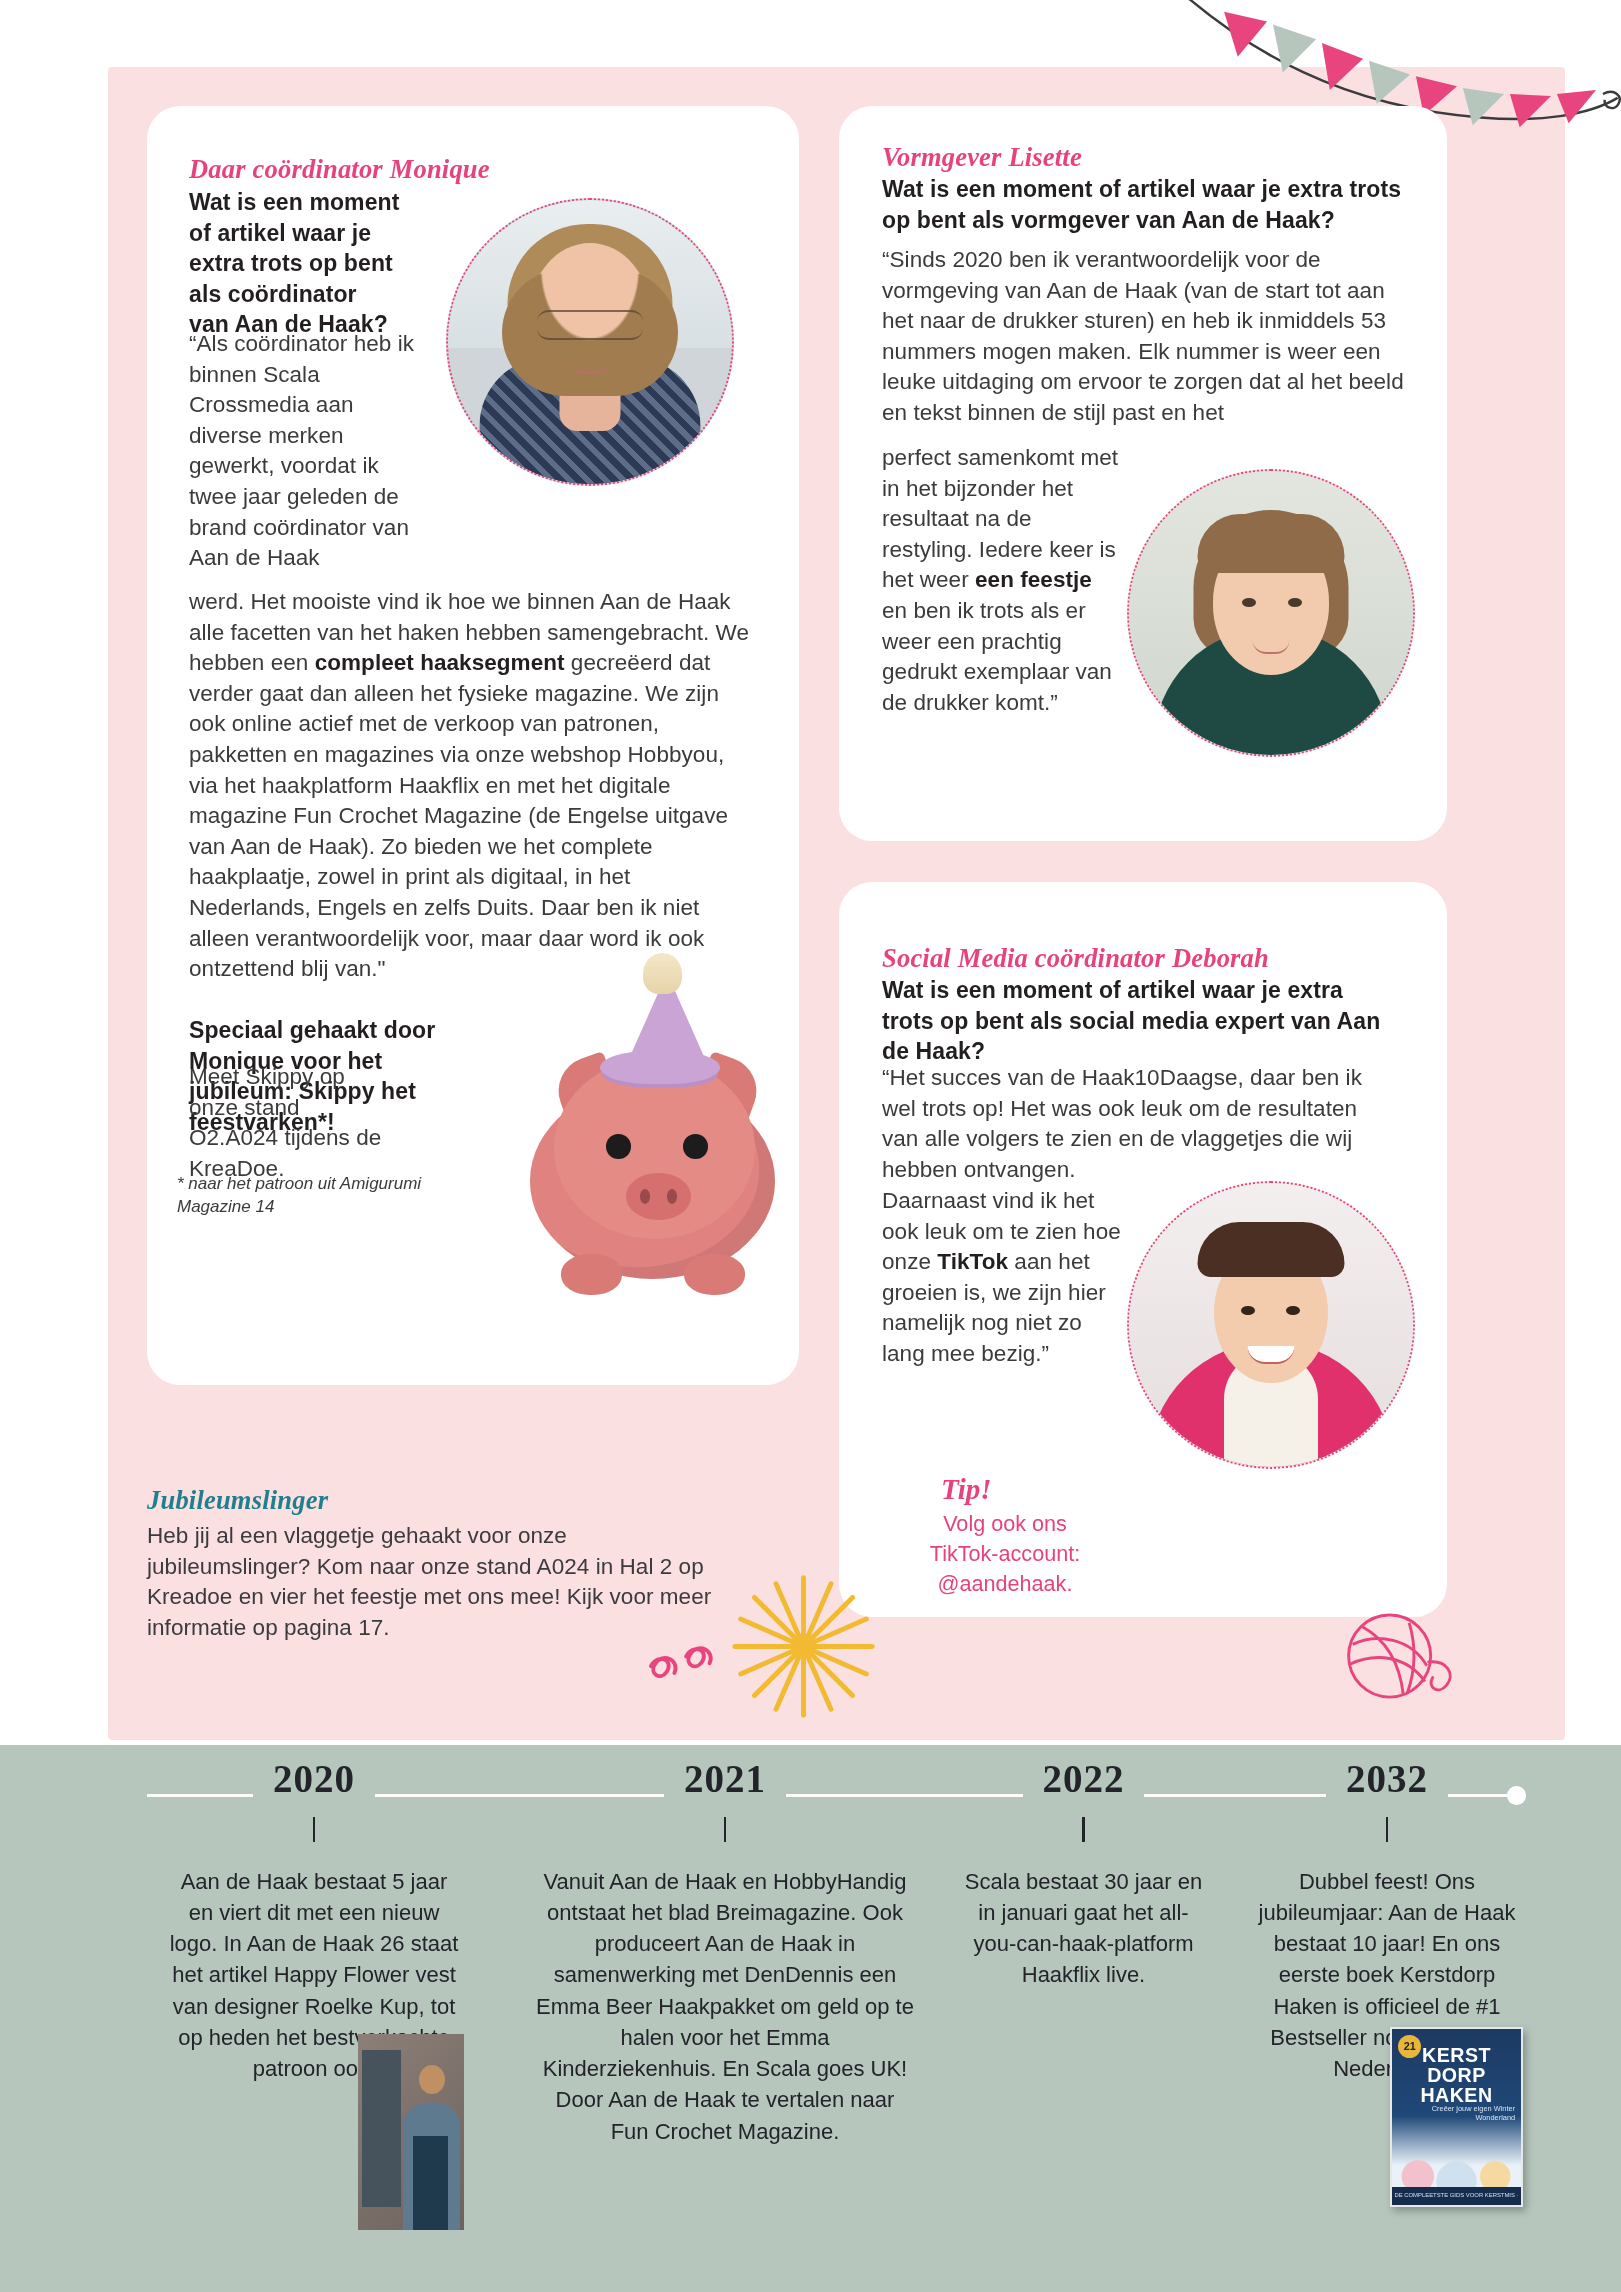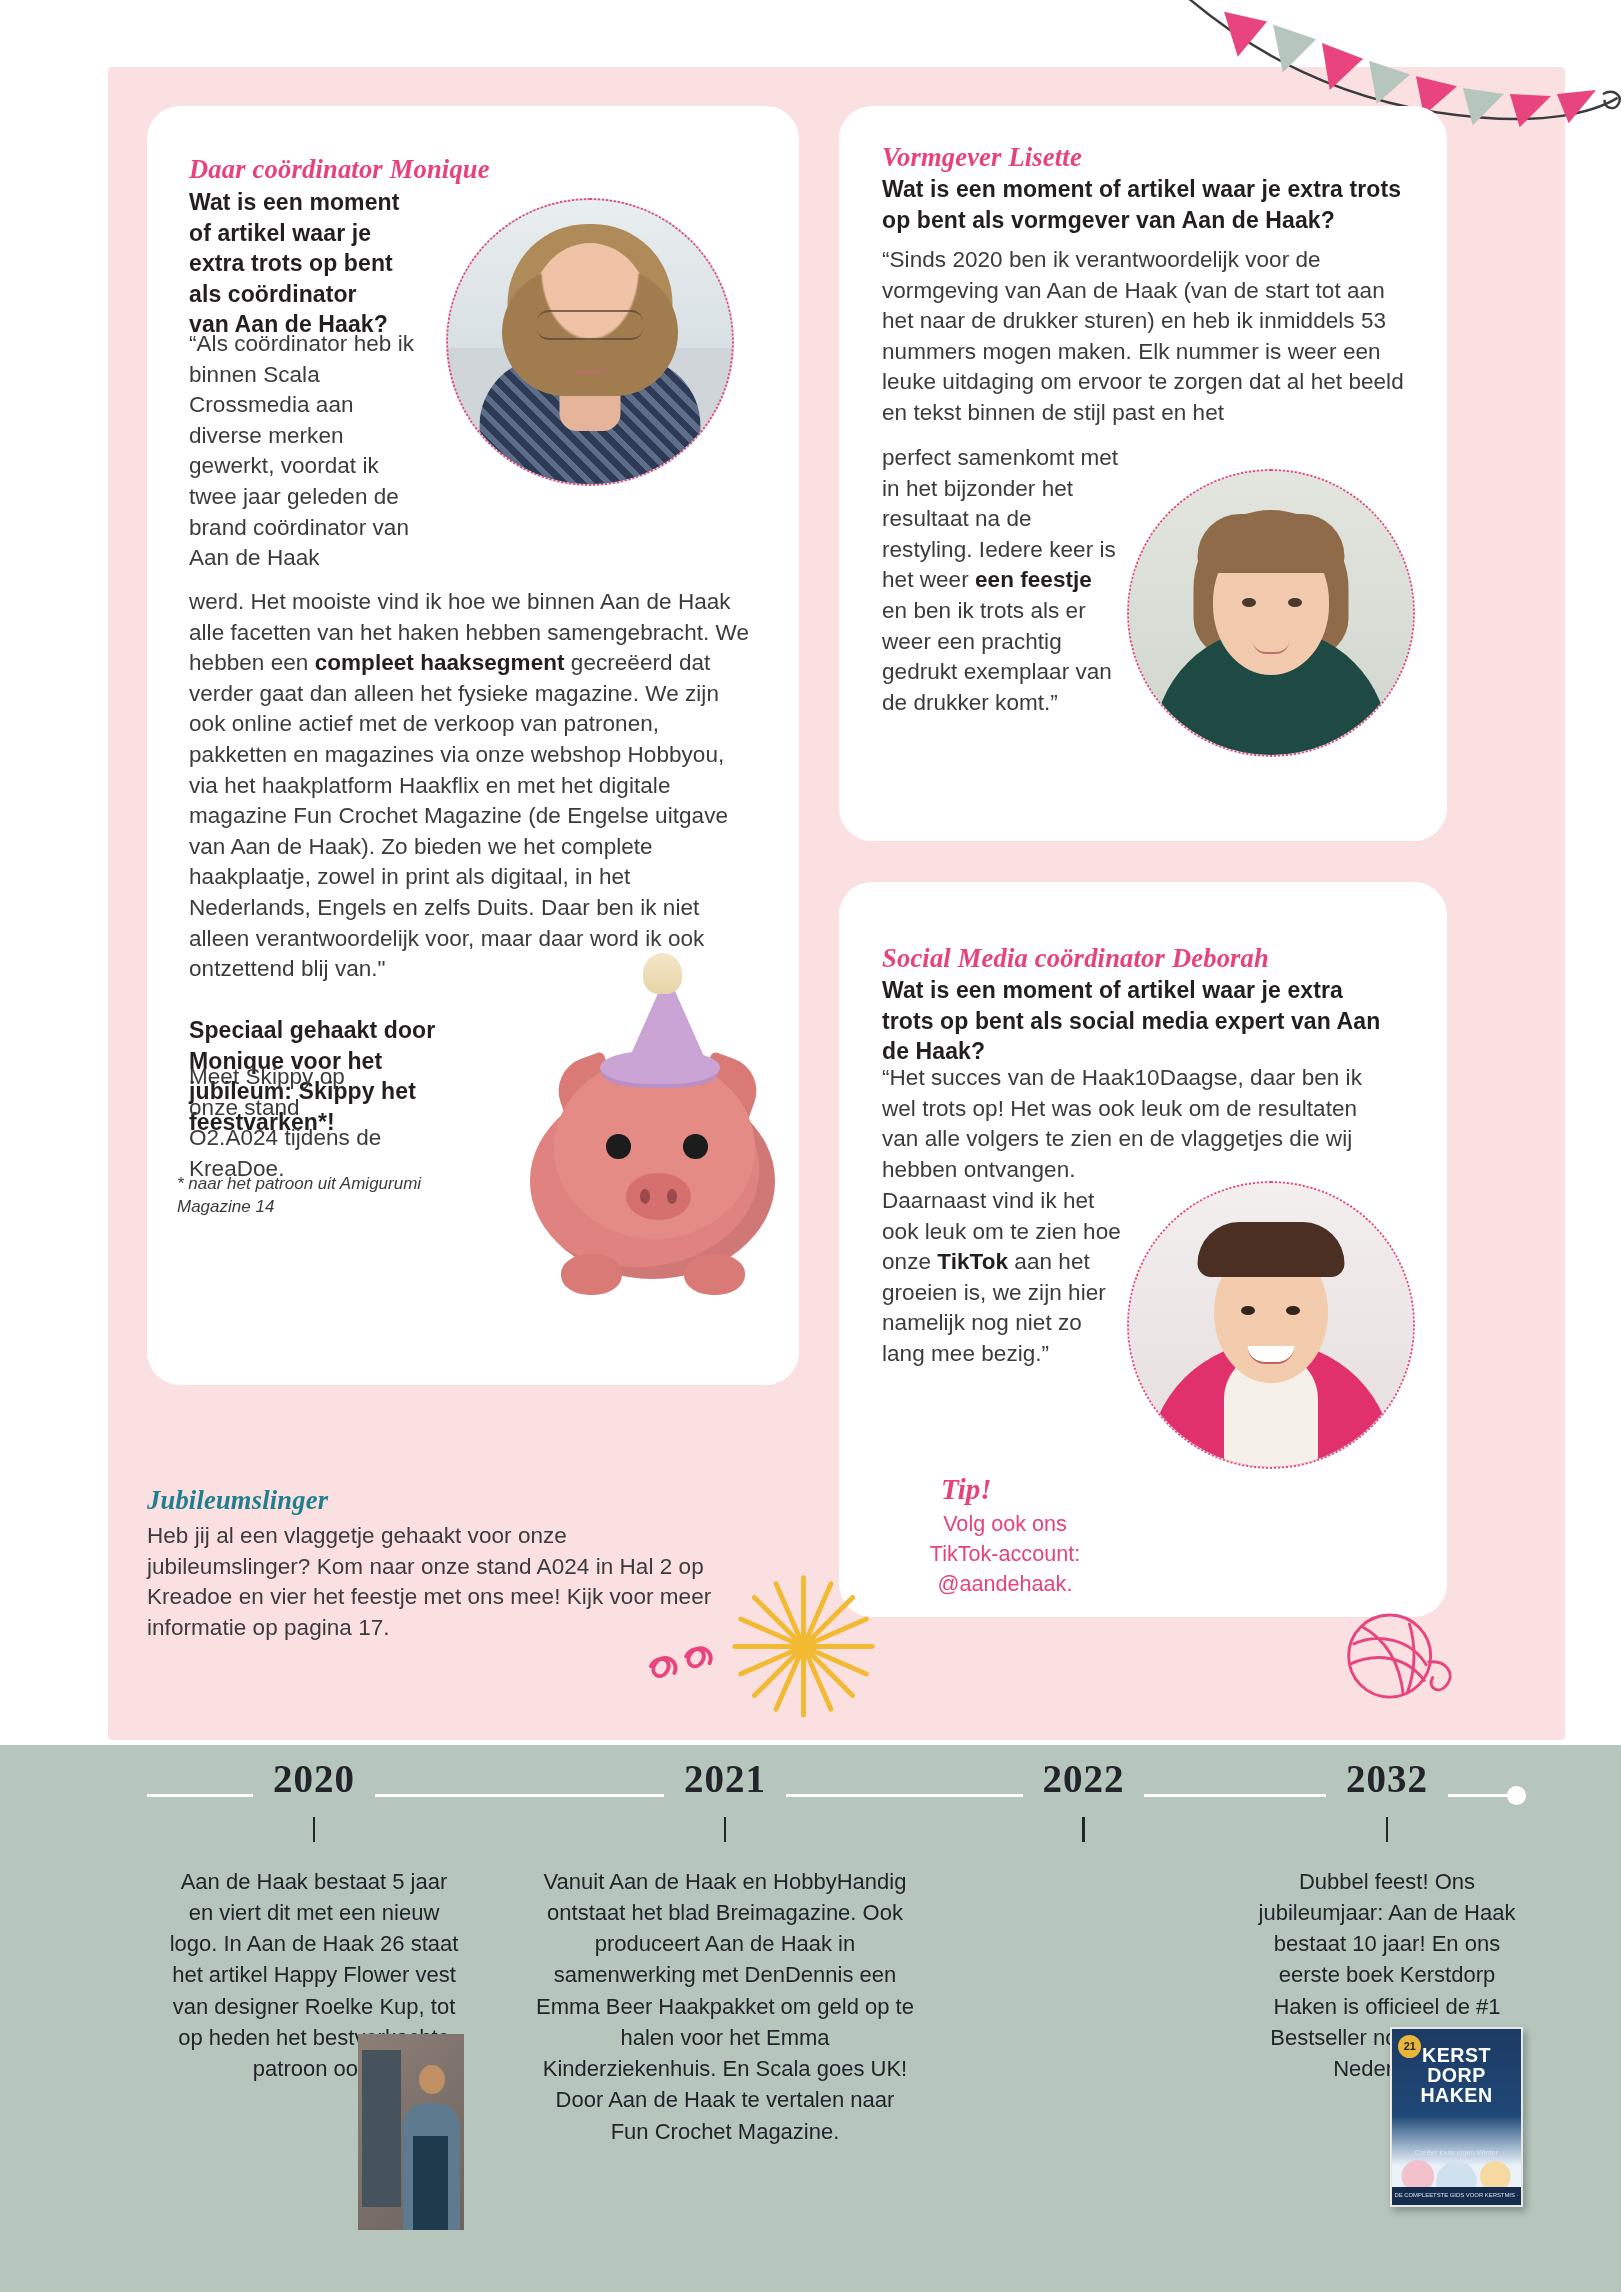--- a/index.html
+++ b/index.html
@@ -403,21 +403,21 @@
     font-size: 10.8px; color: #23242a; text-align: center; line-height: 23.5px; font-weight: bold;
   }
   #tl-book .title {
     position: absolute; left: 5.9px; top: 15.7px; right: 5.9px;
     color: #ffffff; font-family: "Liberation Sans", sans-serif;
     font-weight: bold; font-size: 19.6px; line-height: 1.02; text-align: center;
     letter-spacing: 0.5px;
   }
   #tl-book .sub {
     position: absolute; left: 5.9px; top: 76px; right: 5.9px;
-    color: #d8e6f5; font-size: 7.4px; text-align: center; line-height: 1.2; margin-top: 44px;
+    color: #d8e6f5; font-size: 7.4px; text-align: right; line-height: 1.2;
   }
   #tl-book .village {
     position: absolute; left: 0; bottom: 17.6px; width: 100%; height: 71px;
     background:
       radial-gradient(circle at 20% 85%, #f2c1cc 0 15.7px, transparent 16.7px),
       radial-gradient(circle at 50% 92%, #cfe1ef 0 19.6px, transparent 20.6px),
       radial-gradient(circle at 80% 85%, #f6d9a0 0 14.7px, transparent 15.7px),
       linear-gradient(180deg, rgba(255,255,255,0) 0%, #eaf2f8 70%);
   }
   #tl-book .footer {
@@ -578,20 +578,21 @@
 
   <div class="tl-col" id="tl-2021">
     <div class="tl-year">2021</div>
     <div class="tl-tick"></div>
     <div class="tl-text"><span>Vanuit Aan de Haak en HobbyHandig ontstaat het blad </span><b>Breimagazine</b><span>. Ook produceert Aan de Haak in samenwerking met DenDennis een </span><b>Emma Beer Haakpakket</b><span> om geld op te halen voor het Emma Kinderziekenhuis. En Scala goes UK! Door Aan de Haak te vertalen naar </span><b>Fun Crochet Magazine</b><span>.</span></div>
   </div>
 
   <div class="tl-col" id="tl-2022">
     <div class="tl-year">2022</div>
     <div class="tl-tick"></div>
+    <div class="tl-text"><span>Scala bestaat </span><b>30 jaar</b><span> en in januari gaat het all-you-can-haak-platform </span><b>Haakflix</b><span> live.</span></div>
   </div>
 
   <div class="tl-col" id="tl-2025">
     <div class="tl-year">2032</div>
     <div class="tl-tick"></div>
     <div class="tl-text"><span>Dubbel feest! Ons jubileumjaar: Aan de Haak bestaat </span><b>10 jaar</b><span>! En ons eerste boek </span><b>Kerstdorp Haken</b><span> is officieel de </span><b>#1 Bestseller</b><span> non-fictie van Nederland!</span></div>
   </div>
 
   <div id="tl-photo-roelke">
     <div class="wall"></div>

